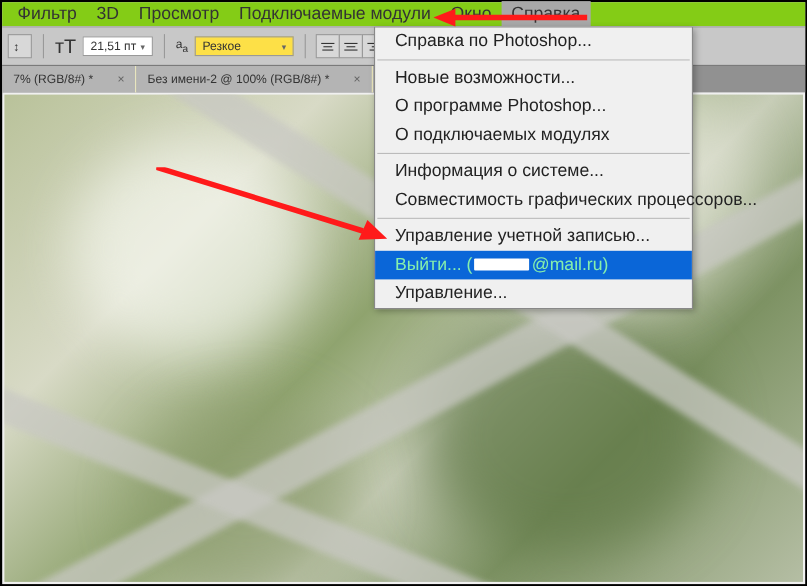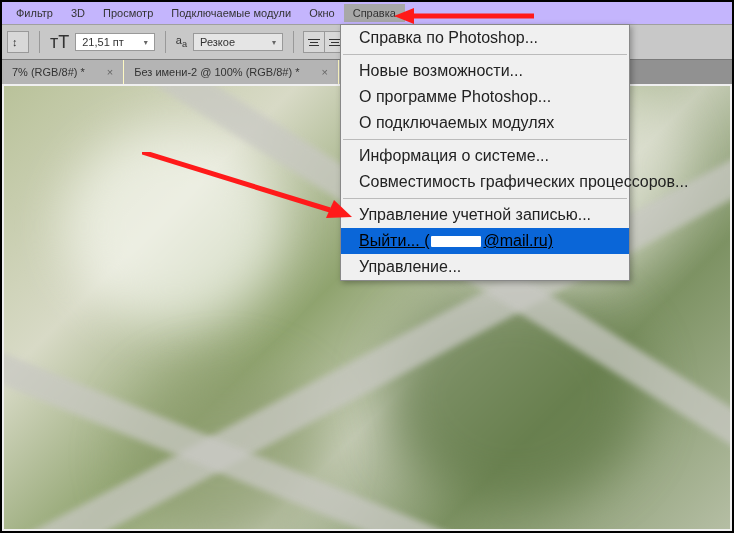--- a/index.html
+++ b/index.html
@@ -1,44 +1,44 @@
 <!DOCTYPE html>
 <html><head>
 <meta charset="utf-8">
 <style>
 * { margin: 0; padding: 0; box-sizing: border-box; font-family: Tahoma, Arial, sans-serif; }
 body { width: 734px; height: 533px; background: #f0f0f0; overflow: hidden; position: relative; }
 
 .frame { position: absolute; inset: 0; border: 2px solid #000; }
 
-.menubar { height: 22px; background: #c4b5fd; display: flex; align-items: center; padding-left: 5px; font-size: 11px; color: #333; }
+.menubar { height: 22px; background: #84cc16; display: flex; align-items: center; padding-left: 5px; font-size: 16px; color: #333; }
 .menubar .item { padding: 3px 9px; cursor: default; }
 .menubar .item.open { background: #a8a8a8; }
 
 .toolbar { height: 35px; background: #c8c8c8; border-top: 1px solid #a0a0a0; display: flex; align-items: center; padding-left: 5px; gap: 6px; font-size: 11px; color: #333; }
 .toolbar .sep { width: 1px; height: 22px; background: #999; margin: 0 4px; }
 .toolbar .icon-btn { width: 22px; height: 22px; border: 1px solid #999; background: #d8d8d8; display: flex; align-items: center; justify-content: center; font-size: 14px; }
-.toolbar .field { background: #fff; border: 1px solid #999; padding: 2px 6px; font-size: 11px; min-width: 60px; display: flex; align-items: center; gap: 20px; }
-.toolbar .dropdown { background: #e5e5e5; border: 1px solid #999; padding: 2px 6px; font-size: 11px; width: 90px; display: flex; justify-content: space-between; align-items: center; }
+.toolbar .field { background: #fff; border: 1px solid #999; padding: 2px 6px; font-size: 11px; min-width: 60px; display: flex; align-items: center; gap: 4px; }
+.toolbar .dropdown { background: #fde047; border: 1px solid #999; padding: 2px 6px; font-size: 11px; width: 90px; display: flex; justify-content: space-between; align-items: center; }
 .toolbar .align-group { display: flex; }
 .toolbar .align-btn { width: 22px; height: 22px; border: 1px solid #999; background: #d8d8d8; display: flex; flex-direction: column; justify-content: center; align-items: center; gap: 2px; margin-left: -1px; }
 .toolbar .align-btn .ln { height: 1px; background: #333; }
 
 .tabs { height: 25px; background: #919191; display: flex; align-items: stretch; font-size: 11px; color: #333; border-top: 1px solid #7a7a7a; }
 .tabs .tab { background: #b4b4b4; padding: 5px 10px; border-right: 1px solid #fef9c3; display: flex; align-items: center; gap: 22px; }
 .tabs .tab .close { font-size: 11px; color: #666; }
 .tabs .tab.partial { overflow: hidden; }
 
 .canvas { position: absolute; top: 84px; left: 2px; right: 2px; bottom: 2px; background: linear-gradient(135deg, #b9c29a 0%, #d8dac6 25%, #8fa36e 45%, #c7cdb7 60%, #7d9263 75%, #b5bea4 100%); overflow: hidden; }
 .canvas .blur-patch { position: absolute; border-radius: 50%; filter: blur(25px); }
 .canvas .fence { position: absolute; background: rgba(200,200,195,0.75); transform-origin: center; filter: blur(3px); }
 
 .dropdown-menu { position: absolute; top: 22px; left: 338px; width: 290px; background: #f0f0f0; border: 1px solid #888; box-shadow: 2px 2px 6px rgba(0,0,0,0.3); font-size: 16px; color: #222; z-index: 10; }
 .dropdown-menu .mi { padding: 4px 18px; cursor: default; white-space: nowrap; }
-.dropdown-menu .mi.hl { background: #0a66d8; color: #000000; text-decoration: underline; }
+.dropdown-menu .mi.hl { background: #0a66d8; color: #86efac; }
 .dropdown-menu .msep { height: 1px; background: #bbb; margin: 3px 2px; }
 .dropdown-menu .redact { display: inline-block; width: 50px; height: 11px; background: #fff; vertical-align: middle; border-radius: 1px; margin: 0 2px; }
 
 .arrow { position: absolute; z-index: 20; }
 .arrow-line { stroke: #ff1a1a; stroke-width: 5; fill: none; }
 .arrow-head { fill: #ff1a1a; }
 </style>
 </head>
 <body>
 

